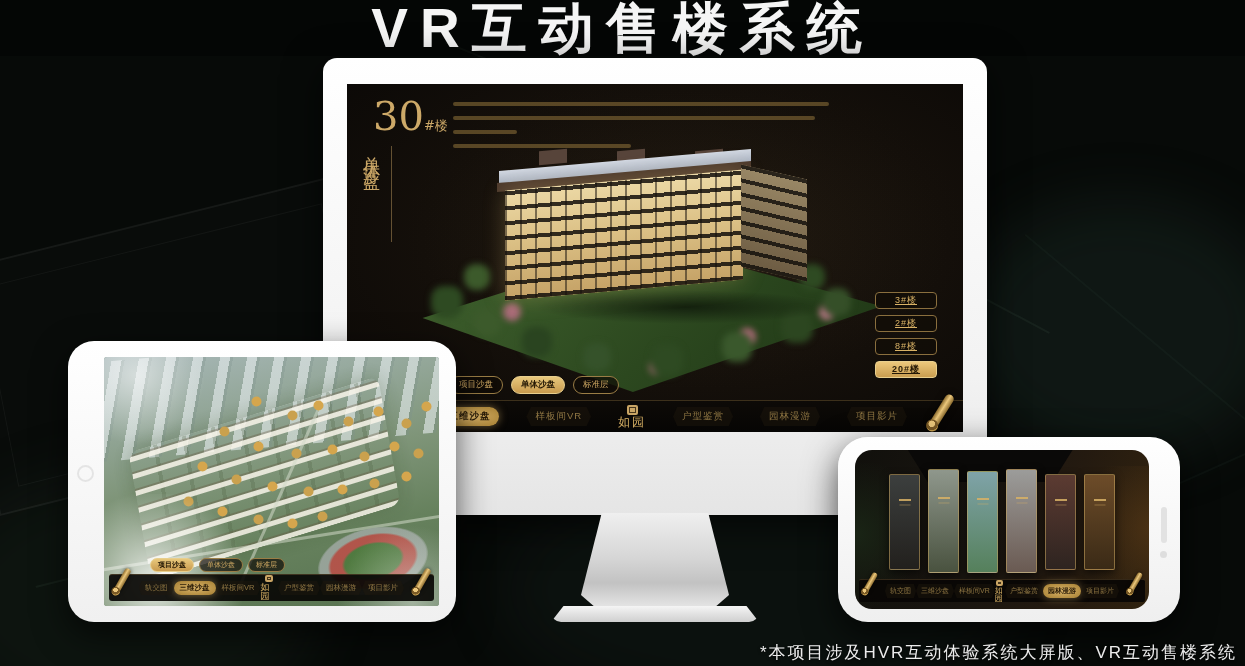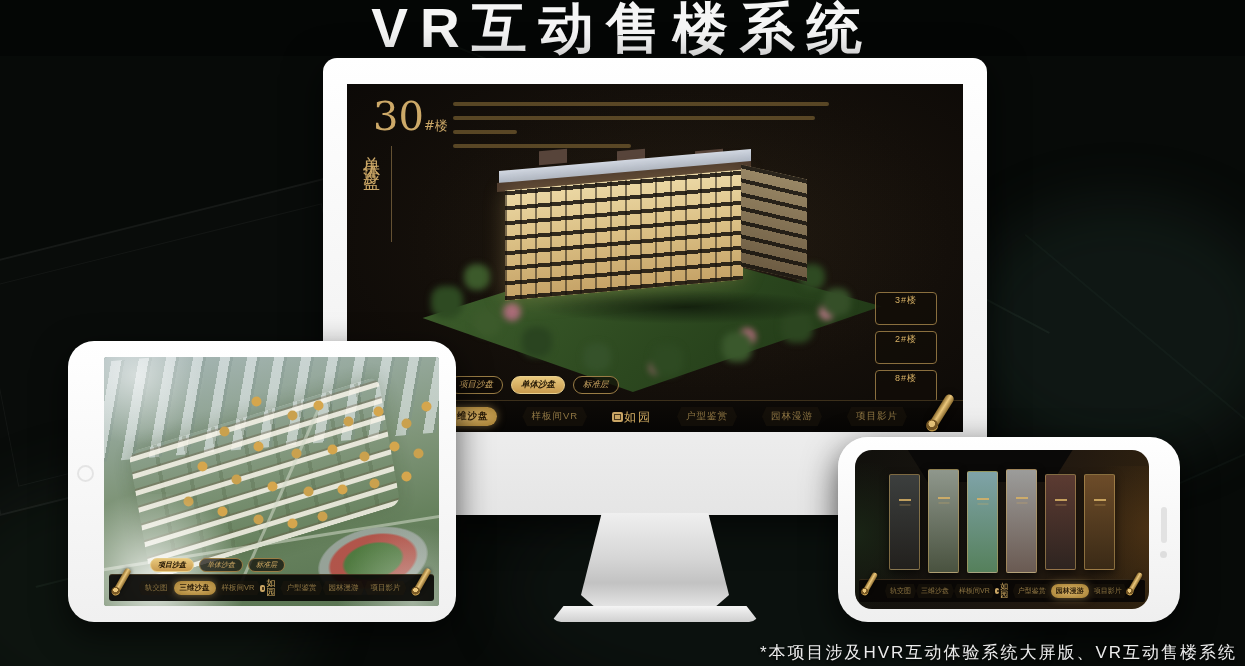--- a/index.html
+++ b/index.html
@@ -126,31 +126,31 @@
     position:absolute; left:236px; top:20px; width:66px; height:102px; transform:skewY(13deg);
     background:
       repeating-linear-gradient(0deg, rgba(14,11,8,.8) 0 4px, transparent 4px 14px),
       linear-gradient(#9a8866,#6c5b42);
   }
   .bld-shadow { position:absolute; left:30px; top:138px; width:300px; height:34px; background:radial-gradient(ellipse, rgba(0,0,0,.55), transparent 70%); }
 
   
   .bld-btns { position:absolute; right:26px; top:208px; display:flex; flex-direction:column; gap:6px; }
   .bld-btn {
-    width:62px; height:33px; border:1px solid #8a6f3e; border-radius:4px;
+    width:62px; height:17px; border:1px solid #8a6f3e; border-radius:4px;
     background:rgba(18,13,7,.85); color:#d9b266; font-size:9px; line-height:15px;
-    text-align:center; letter-spacing:1px; cursor:pointer;
+    text-align:center; letter-spacing:1px; cursor:pointer;text-decoration:underline;
   }
   .bld-btn.active {
     background:linear-gradient(#ecc87c,#c99d50); color:#241805;
     border-color:#e8cf8e; font-weight:bold;
   }
 
   
-  .tabs { position:absolute; left:102px; bottom:38px; display:flex; gap:8px;font-style:italic; }
+  .tabs { position:absolute; left:102px; bottom:38px; display:flex; gap:8px; }
   .tab {
     padding:2px 9px; font-size:8.5px; border:1px solid #9a7d45; border-radius:9px;
     color:#cfa963; background:rgba(15,11,6,.7); cursor:pointer; white-space:nowrap;
   }
   .tab.active { background:linear-gradient(#e8c87c,#c89a4e); color:#241805; border-color:#e8cf8e; font-weight:bold; }
 
   
   .navbar {
     position:absolute; left:0; right:0; bottom:0; height:32px;
     background:linear-gradient(#0d0a07,#060504);
@@ -162,21 +162,21 @@
     font-size:9.5px; color:#8f7643; letter-spacing:1px; white-space:nowrap;
     padding:3px 9px; cursor:pointer;
     background:rgba(32,25,14,.45);
     clip-path:polygon(7% 0,93% 0,100% 50%,93% 100%,7% 100%,0 50%);
   }
   .emblem.active {
     background:radial-gradient(ellipse, #dcb56a 0%, #b08a3e 78%);
     clip-path:none; border-radius:12px; color:#2a1c08; font-weight:bold;
     box-shadow:0 0 8px rgba(220,180,105,.5);
   }
-  .logo { display:flex; flex-direction:row; align-items:center; gap:1px; }
+  .logo { display:flex; flex-direction:column; align-items:center; gap:1px; }
   .logo-seal { width:11px; height:10px; background:#c9a565; border-radius:2px; position:relative; }
   .logo-seal::after { content:""; position:absolute; inset:2px; border:1px solid rgba(40,28,10,.8); }
   .logo-text { font-family:"DejaVu Serif", serif; font-size:12px; color:#d9b266; letter-spacing:2px; line-height:1; }
 
   
   .scroll-handle { position:absolute; width:13px; height:42px; transform:rotate(32deg); cursor:pointer; }
   .scroll-handle .bar {
     position:absolute; left:2px; top:0; width:9px; height:36px; border-radius:5px;
     background:linear-gradient(90deg,#8a6a2e,#ecc87c 45%,#8a6a2e);
     box-shadow:0 0 6px rgba(0,0,0,.6);

